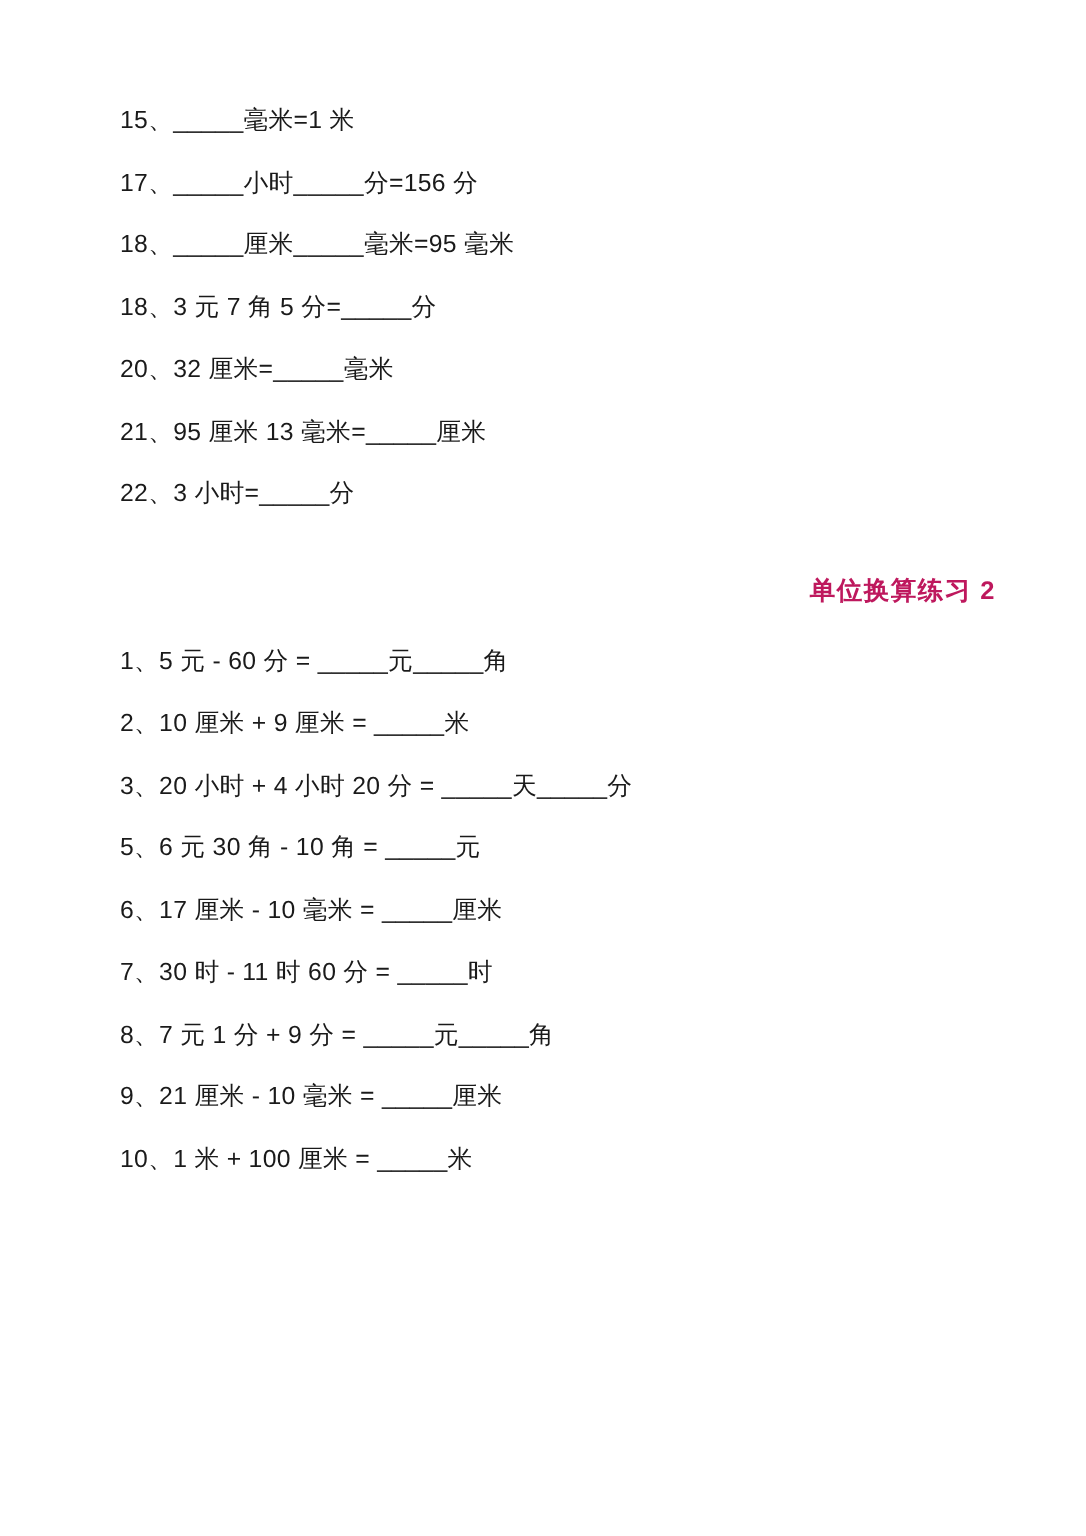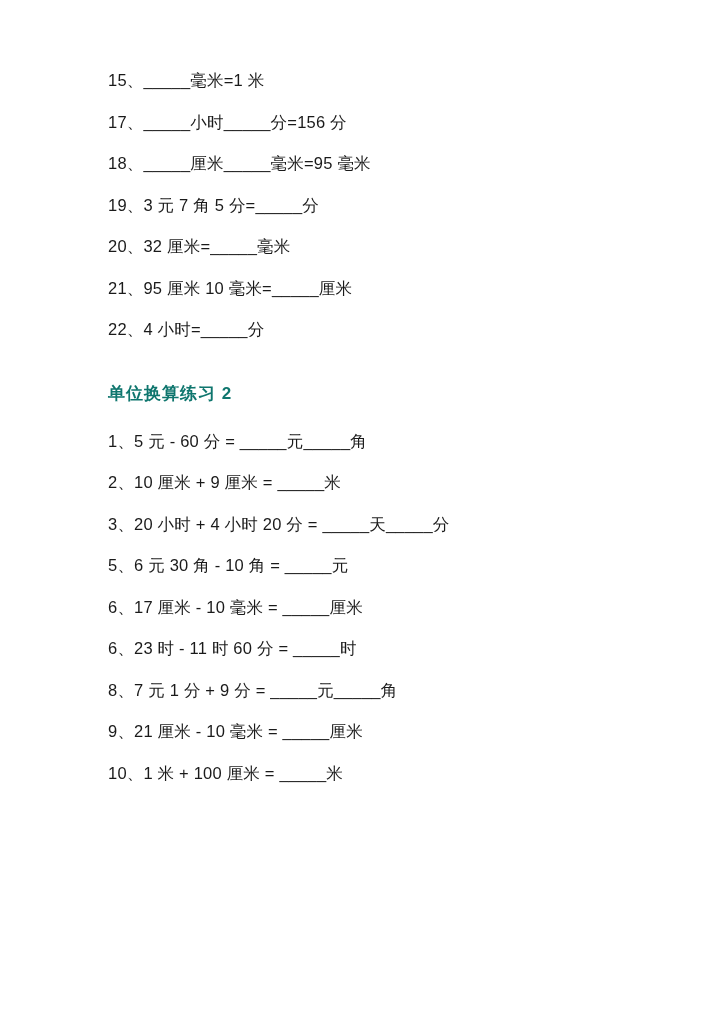--- a/index.html
+++ b/index.html
@@ -12,21 +12,21 @@
     background: #ffffff;
     font-family: "Liberation Sans", "DejaVu Sans", sans-serif;
     color: #1a1a1a;
     overflow: hidden;
   }
   .page {
     position: relative;
     width: 724px;
     height: 1024px;
     box-sizing: border-box;
-    padding: 72px 60px 0 108px;
+    padding: 72px 60px 0 80px;
   }
   .q-list {
     list-style: none;
     margin: 0;
     padding: 0;
   }
   .q-item {
     font-size: 16.5px;
     line-height: 1;
     margin-bottom: 25px;
@@ -47,33 +47,33 @@
 </style>
 </head>
 <body>
 
 <div class="page">
 
   <ul class="q-list section-one">
     <li class="q-item">15、_____毫米=1 米</li>
     <li class="q-item">17、_____小时_____分=156 分</li>
     <li class="q-item">18、_____厘米_____毫米=95 毫米</li>
-    <li class="q-item">19、3 元 7 角 5 分=_____分</li>
+    <li class="q-item">18、3 元 7 角 5 分=_____分</li>
     <li class="q-item">20、32 厘米=_____毫米</li>
-    <li class="q-item">21、95 厘米 10 毫米=_____厘米</li>
-    <li class="q-item">22、4 小时=_____分</li>
+    <li class="q-item">21、95 厘米 13 毫米=_____厘米</li>
+    <li class="q-item">22、3 小时=_____分</li>
   </ul>
 
-  <div class="section-title" style="color: #0f766e;">单位换算练习 2</div>
+  <div class="section-title" style="color: #be185d; text-align: right;">单位换算练习 2</div>
 
   <ul class="q-list section-two">
     <li class="q-item">1、5 元 - 60 分 = _____元_____角</li>
     <li class="q-item">2、10 厘米 + 9 厘米 = _____米</li>
     <li class="q-item">3、20 小时 + 4 小时 20 分 = _____天_____分</li>
     <li class="q-item">5、6 元 30 角 - 10 角 = _____元</li>
     <li class="q-item">6、17 厘米 - 10 毫米 = _____厘米</li>
-    <li class="q-item">6、23 时 - 11 时 60 分 = _____时</li>
+    <li class="q-item">7、30 时 - 11 时 60 分 = _____时</li>
     <li class="q-item">8、7 元 1 分 + 9 分 = _____元_____角</li>
     <li class="q-item">9、21 厘米 - 10 毫米 = _____厘米</li>
     <li class="q-item">10、1 米 + 100 厘米 = _____米</li>
   </ul>
 
 </div>
 
 </body></html>

